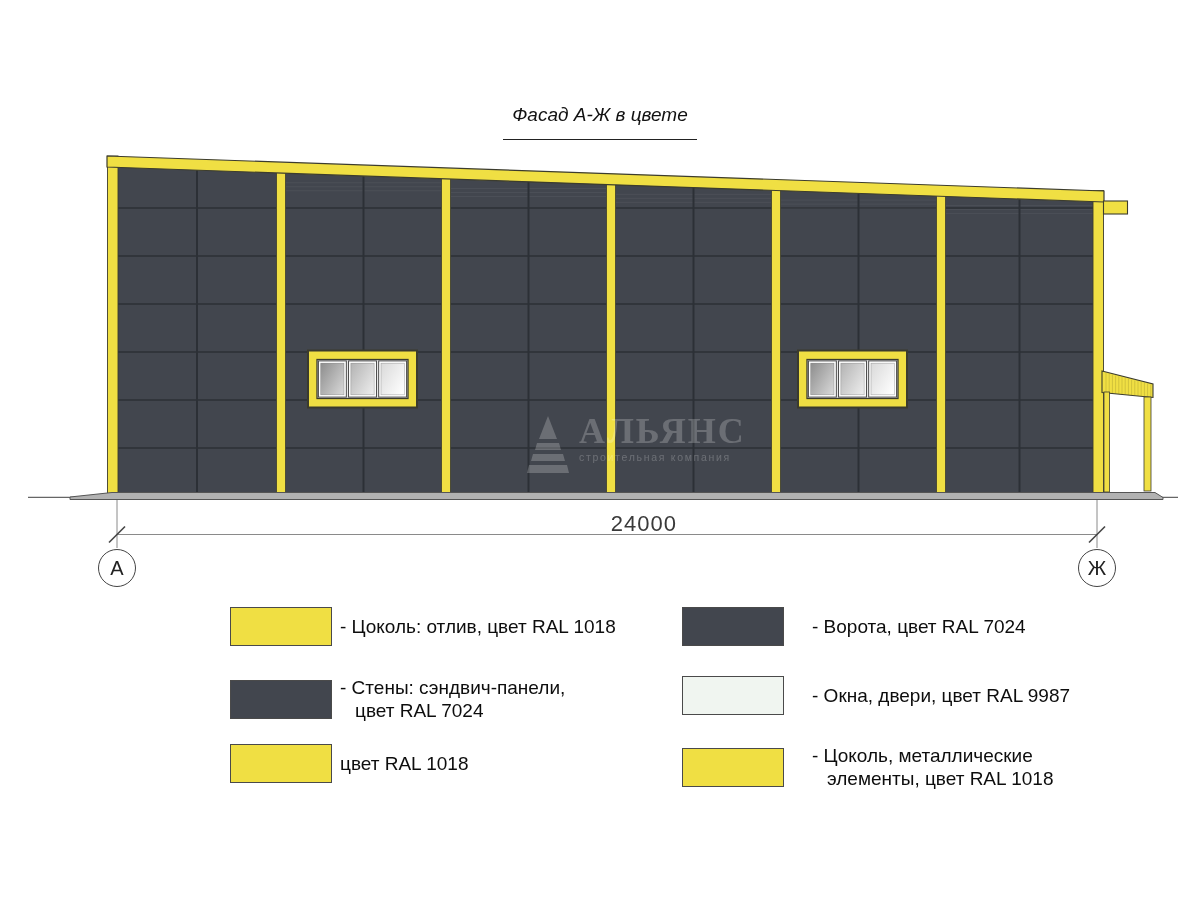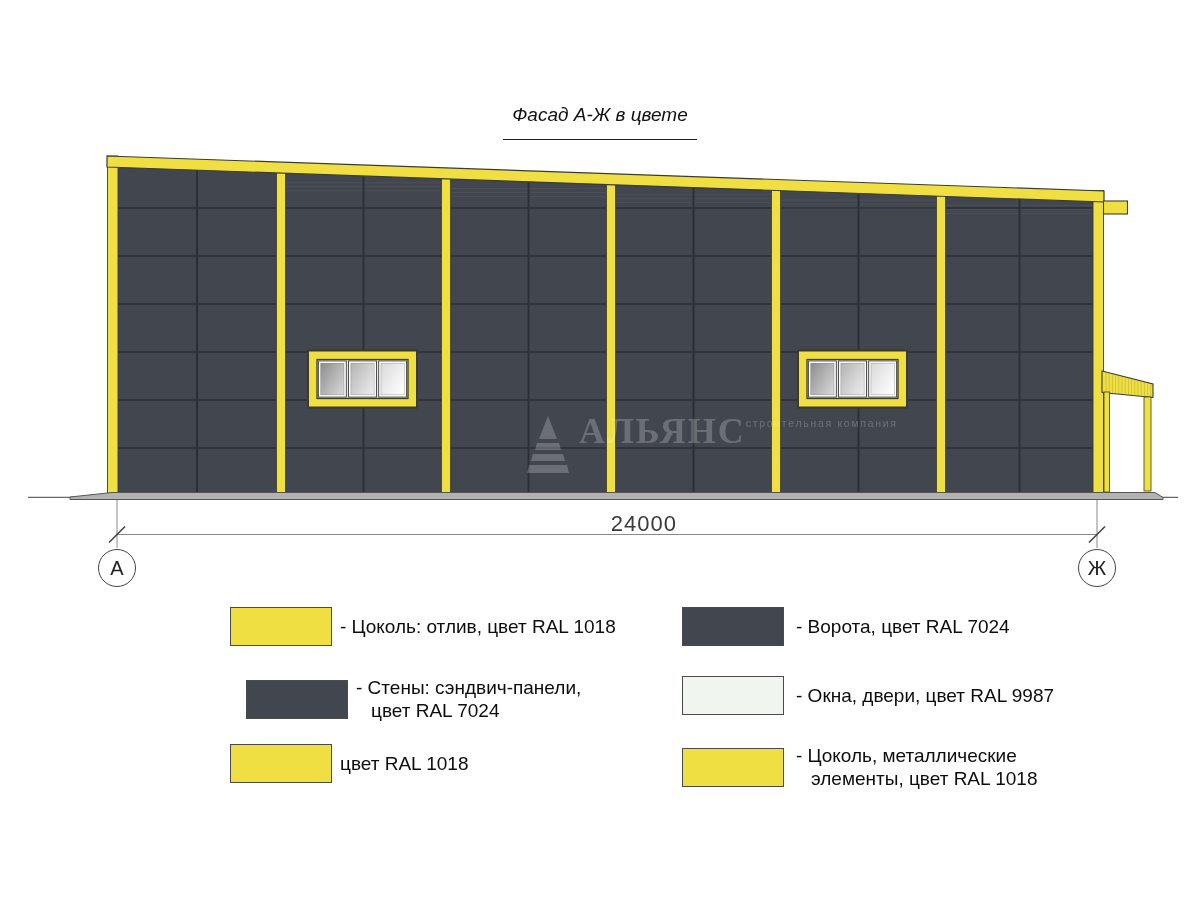--- a/index.html
+++ b/index.html
@@ -12,29 +12,29 @@
   .dim-label{position:absolute;left:537px;top:511px;width:140px;text-align:right;
         font-size:22px;color:#3a3a3a;letter-spacing:1px;}
   .axis{position:absolute;width:38px;height:38px;border:1.5px solid #444;border-radius:50%;
         background:#fff;display:flex;align-items:center;justify-content:center;
         font-size:20px;color:#222;box-sizing:border-box;}
   .axis.a{left:98px;top:549px;}
   .axis.zh{left:1078px;top:549px;}
   
   .wm{position:absolute;left:524px;top:414px;display:flex;gap:9px;align-items:flex-start;
       color:var(--watermark-grey);pointer-events:none;}
-  .wm .wm-text{display:flex;flex-direction:row;}
+  .wm .wm-text{display:flex;flex-direction:column;}
   .wm .wm-name{font-family:"Liberation Serif",serif;font-weight:bold;font-size:36px;
       line-height:34px;letter-spacing:2px;}
   .wm .wm-sub{font-size:10.5px;letter-spacing:1.7px;margin-top:3px;}
   
   .legend-item{position:absolute;display:flex;align-items:center;width:470px;}
   .swatch{width:102px;height:39px;border:1px solid #4a4a4a;box-sizing:border-box;flex:0 0 auto;}
   .legend-lines{margin-left:8px;font-size:19px;line-height:23px;color:#0d0d0d;}
-  .legend-item.rcol .legend-lines{margin-left:12px;}
+  .legend-item.rcol .legend-lines{margin-left:28px;}
   .legend-lines div:nth-child(2){padding-left:15px;}
   .legend-lines div:empty{display:none;}
 </style>
 </head>
 <body>
 
 <div class="page">
 
   <svg class="dwg" id="dwg" viewBox="0 0 1200 900" xmlns="http://www.w3.org/2000/svg">
     <defs>
@@ -160,21 +160,21 @@
   </div>
 
   <div>
     <div class="legend-item" style="left:230px;top:607px;">
       <div class="swatch" style="background: rgb(240, 223, 67);"></div>
       <div class="legend-lines">
         <div>- Цоколь: отлив, цвет RAL 1018</div>
 
       </div>
     </div>
-    <div class="legend-item" style="left:246px;top:676px;">
+    <div class="legend-item" style="left:230px;top:676px;">
       <div class="swatch" style="background: rgb(66, 70, 78);"></div>
       <div class="legend-lines">
         <div>- Стены: сэндвич-панели,</div>
         <div>цвет RAL 7024</div>
       </div>
     </div>
     <div class="legend-item" style="left:230px;top:744px;">
       <div class="swatch" style="background: rgb(240, 223, 67);"></div>
       <div class="legend-lines">
         <div>цвет RAL 1018</div>

